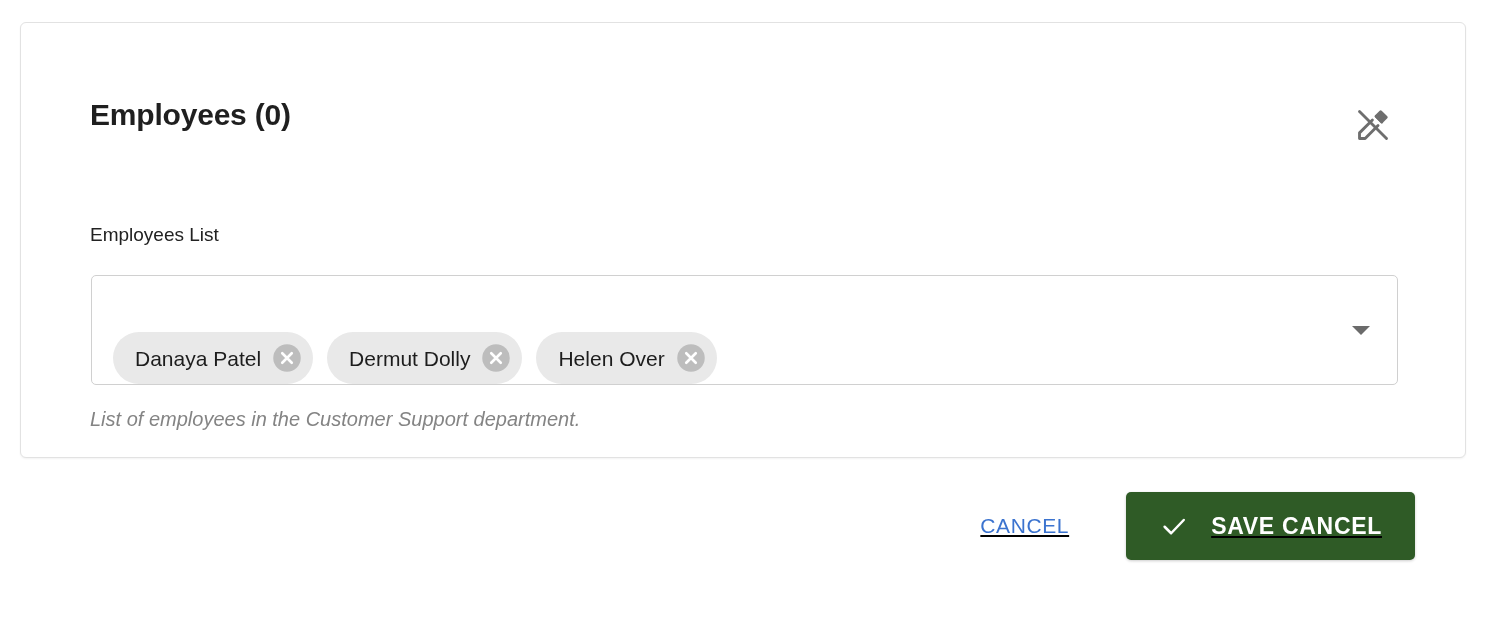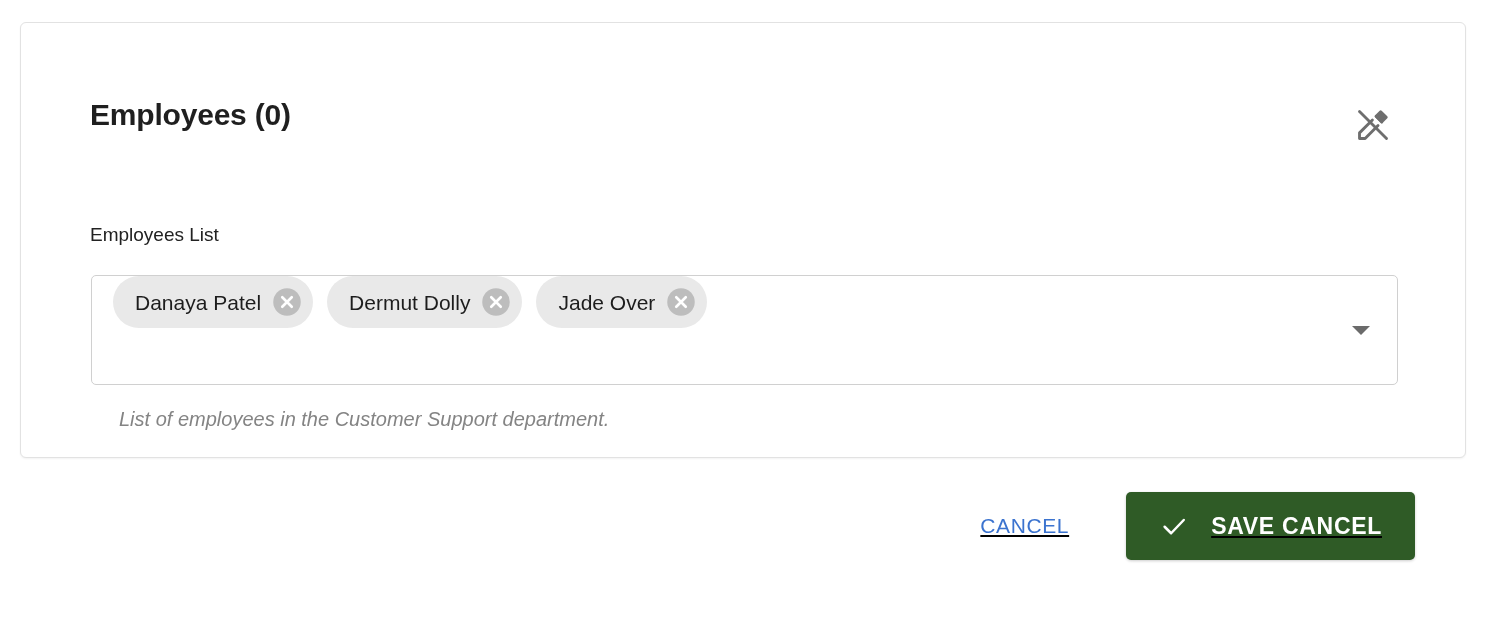--- a/index.html
+++ b/index.html
@@ -84,21 +84,21 @@
     background: #ffffff;
   }
 
   .chips {
     position: absolute;
     left: 21px;
     top: 0;
     right: 70px;
     height: 100%;
     display: flex;
-    align-items: flex-start;
+    align-items: flex-end;
     gap: 14px;
     flex-wrap: nowrap;
     overflow: hidden;
   }
 
   .chip {
     display: flex;
     align-items: center;
     height: 52px;
     padding: 0 11px 0 22px;
@@ -152,21 +152,20 @@
   }
 
   .helper-text {
     position: absolute;
     left: 69px;
     top: 385px;
     font-size: 20px;
     font-style: italic;
     color: #848484;
     white-space: nowrap;
-    margin-left: 29px;
   }
 
   
   .actions {
     position: absolute;
     left: 0;
     top: 469px;
     width: 1394px;
     display: flex;
     align-items: center;
@@ -252,21 +251,21 @@
             <svg width="30" height="30" viewBox="0 0 24 24">
               <circle cx="12" cy="12" r="11" fill="#bdbdbd"></circle>
               <path d="M8.2 8.2l7.6 7.6M15.8 8.2l-7.6 7.6" stroke="#ffffff" stroke-width="2.1" stroke-linecap="round"></path>
             </svg>
           </span>
         </button>
       </div>
 
 
       <div class="chip">
-        <span class="chip-label">Jade Over</span>
+        <span class="chip-label">Helen Over</span>
         <button class="chip-remove">
           <span>
             <svg width="30" height="30" viewBox="0 0 24 24">
               <circle cx="12" cy="12" r="11" fill="#bdbdbd"></circle>
               <path d="M8.2 8.2l7.6 7.6M15.8 8.2l-7.6 7.6" stroke="#ffffff" stroke-width="2.1" stroke-linecap="round"></path>
             </svg>
           </span>
         </button>
       </div>
 

